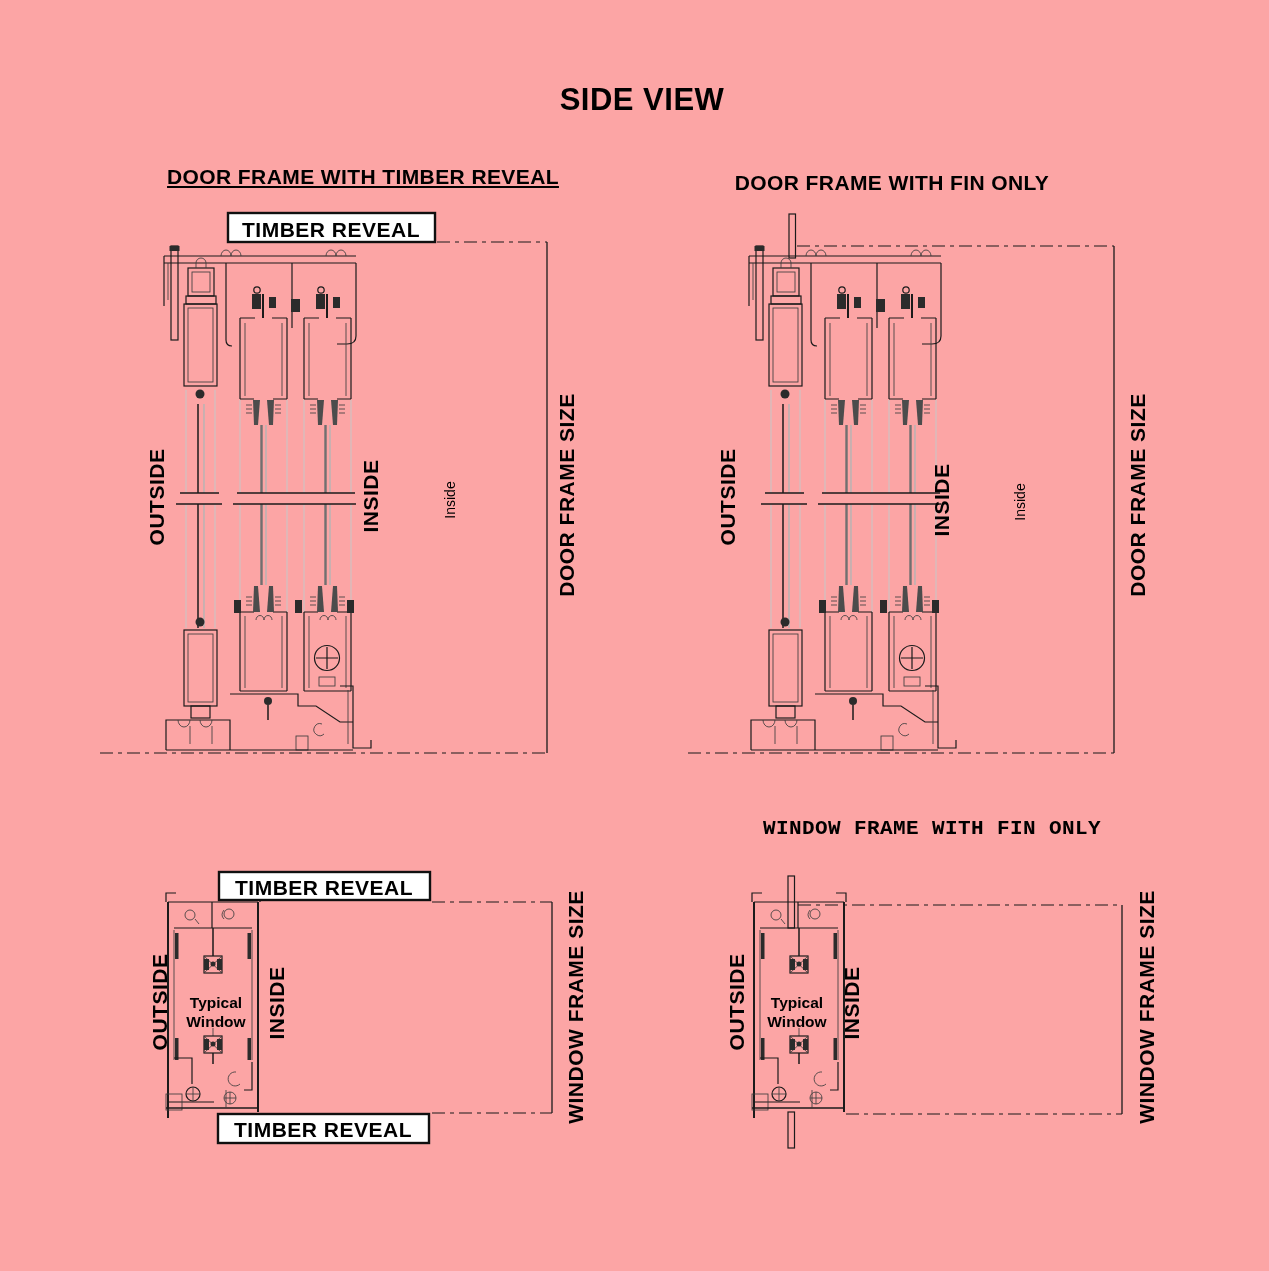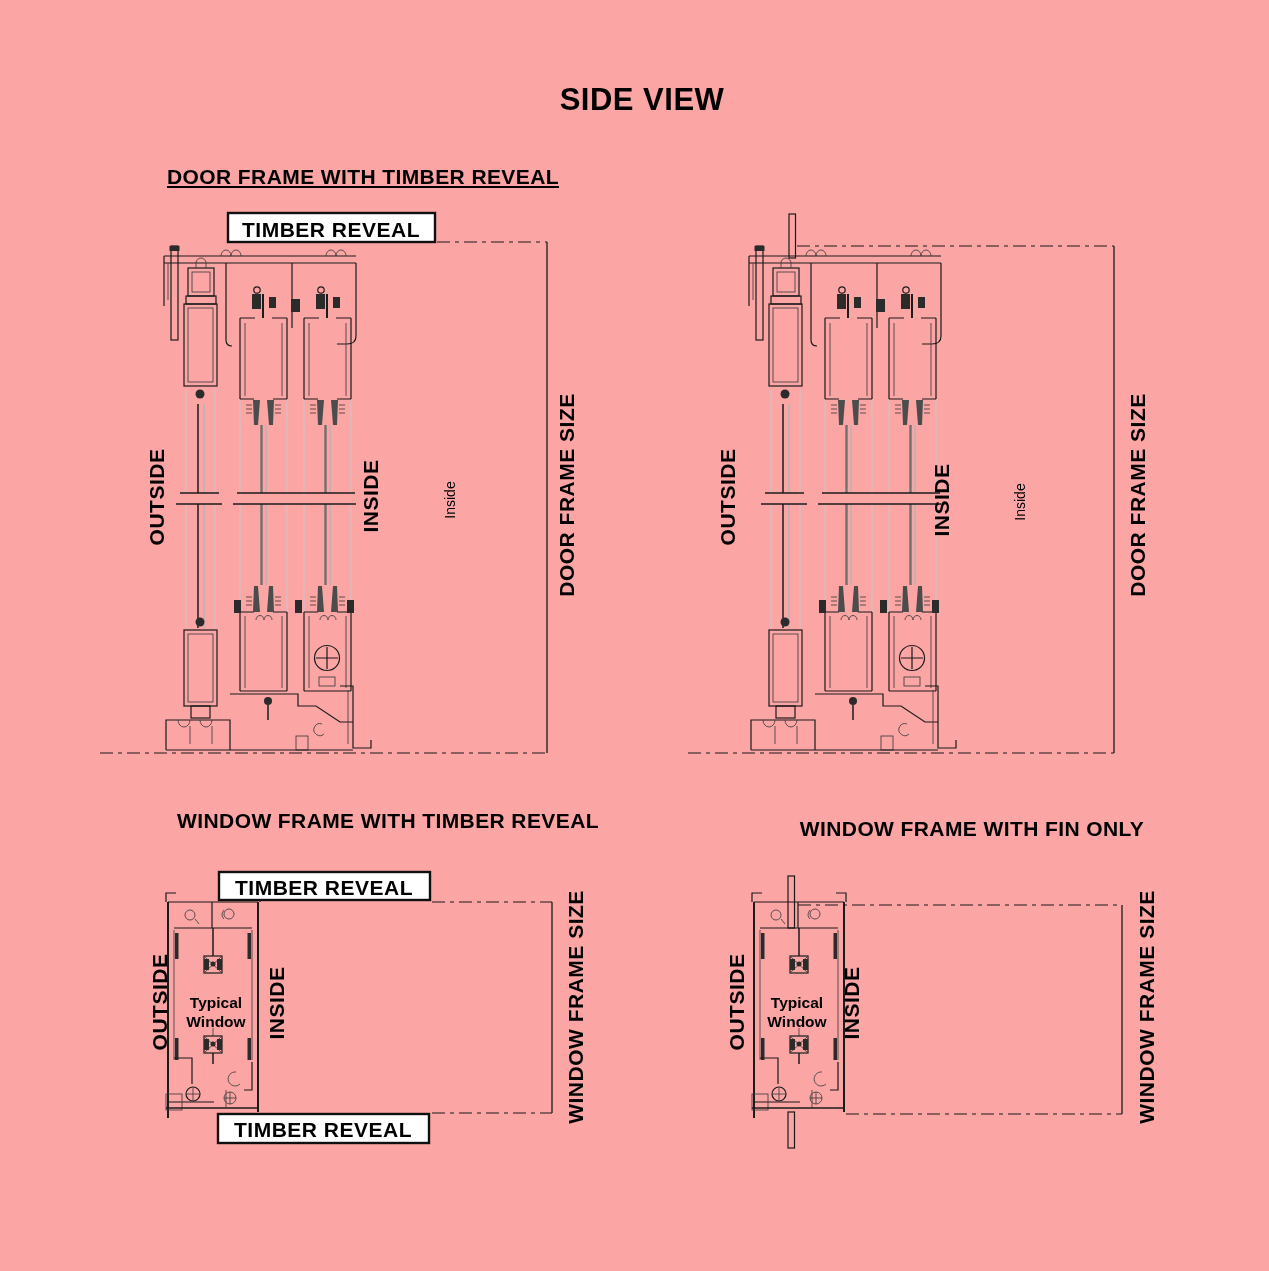--- a/index.html
+++ b/index.html
@@ -30,22 +30,22 @@
   .tw{font:bold 15.5px "Liberation Sans",sans-serif;}
   .tbox{font:bold 21px "Liberation Sans",sans-serif;letter-spacing:.5px;}
 </style>
 </head>
 <body>
 
 <div class="page">
 
   <div class="hd title" style="left:642px;top:82px;">SIDE VIEW</div>
   <div class="hd" style="left:363px;top:165px;text-decoration:underline;">DOOR FRAME WITH TIMBER REVEAL</div>
-  <div class="hd" style="left:388px;top:809px;">WINDOW FRAME WITH TIMBER REVEAL</div>
-  <div class="hd" style="left:972px;top:817px;">WINDOW FRAME WITH FIN ONLY</div>
+  <div class="hd" style="left:892px;top:171px;">DOOR FRAME WITH FIN ONLY</div>
+  <div class="hd" style="left:932px;top:817px;font-family:Liberation Mono, monospace;">WINDOW FRAME WITH FIN ONLY</div>
 
   <svg id="artwork" width="1269" height="1271" viewBox="0 0 1269 1271">
     <defs>
 
       <g id="doorGeom">
 
         <rect x="171" y="246" width="7" height="94"></rect>
         <rect class="dk" x="169.5" y="246" width="10" height="5"></rect>
         <path d="M164,256 H356"></path>
         <path d="M164,263 H356"></path>

